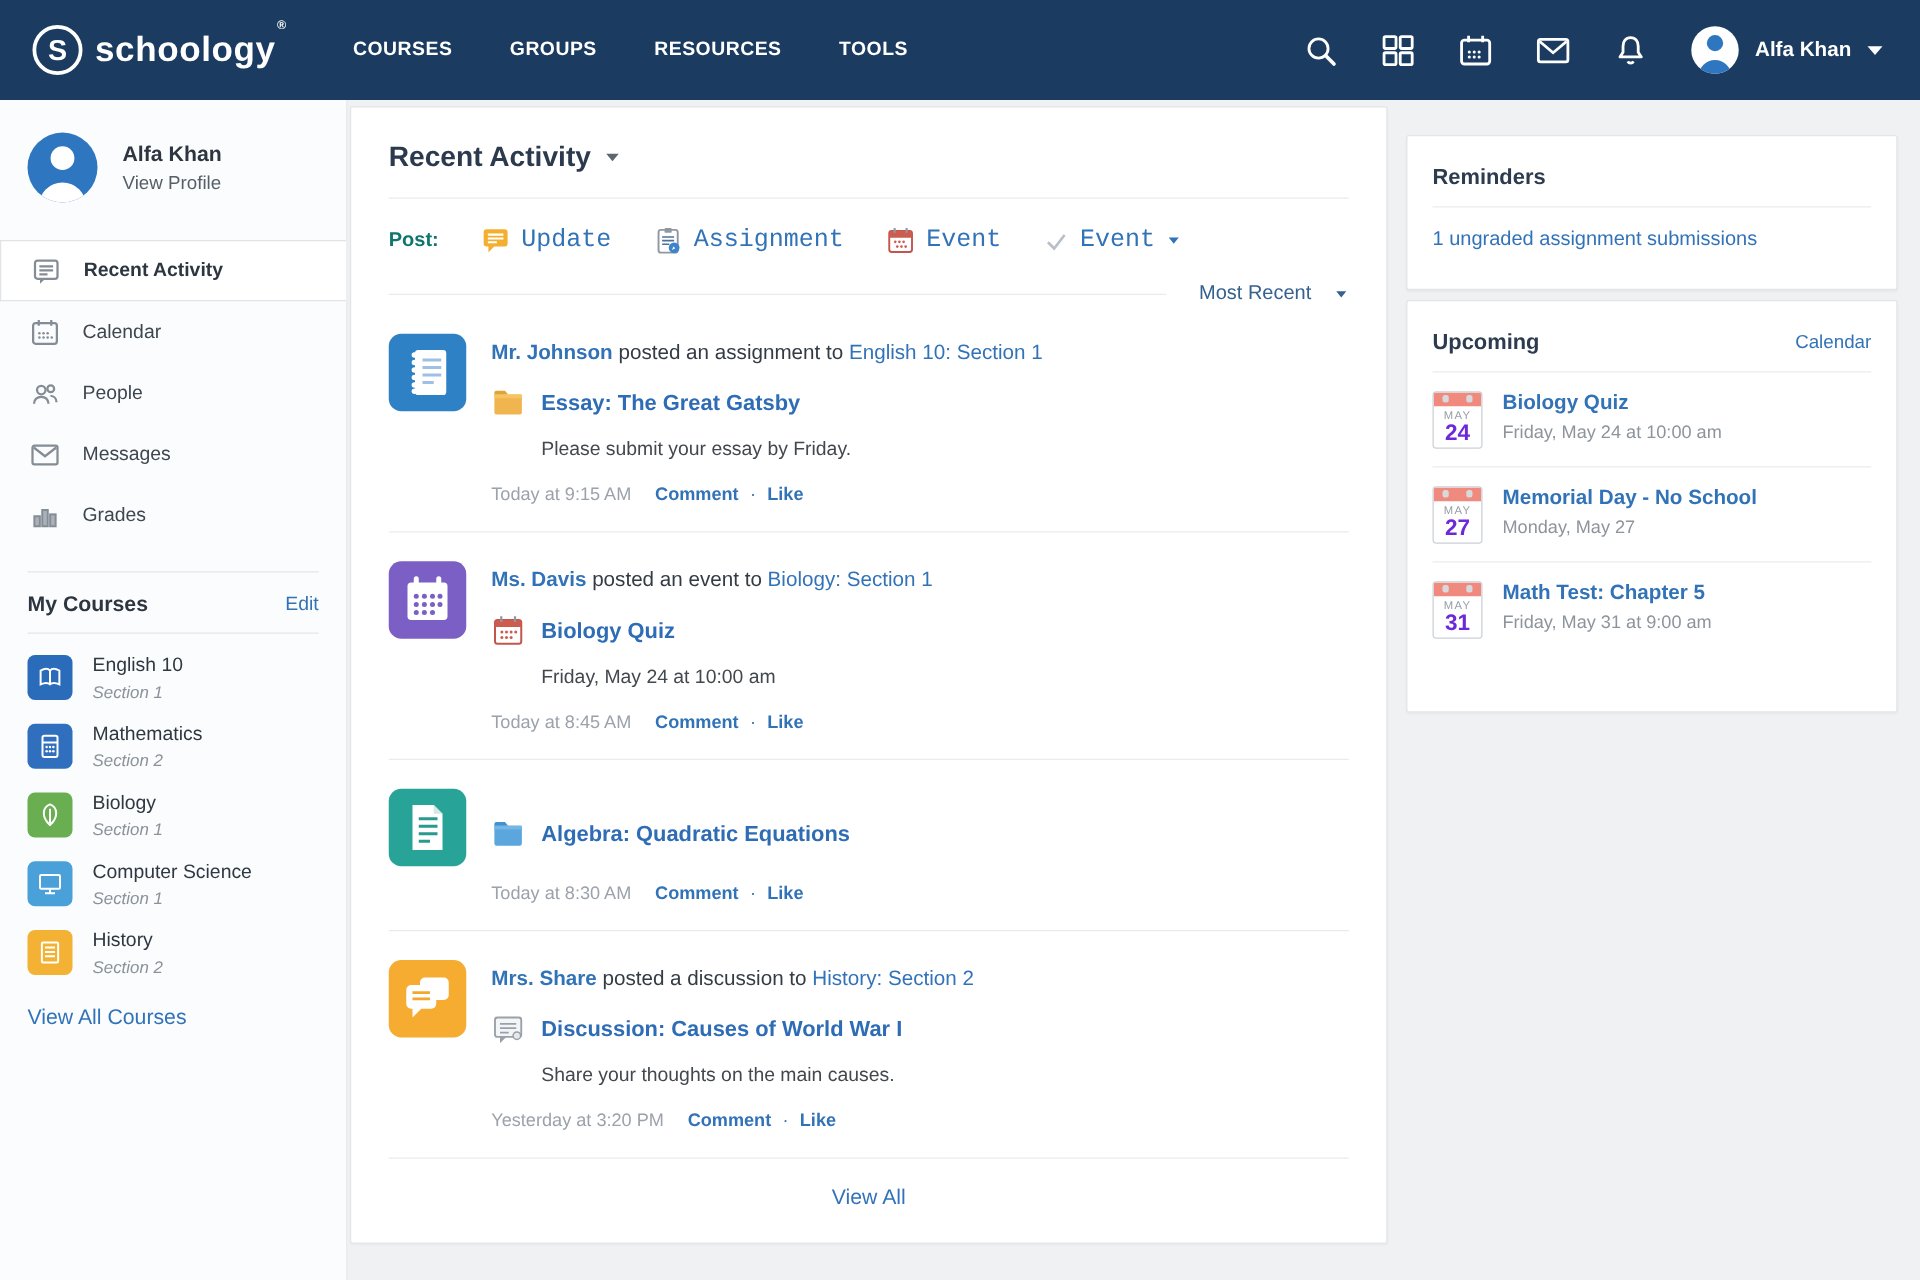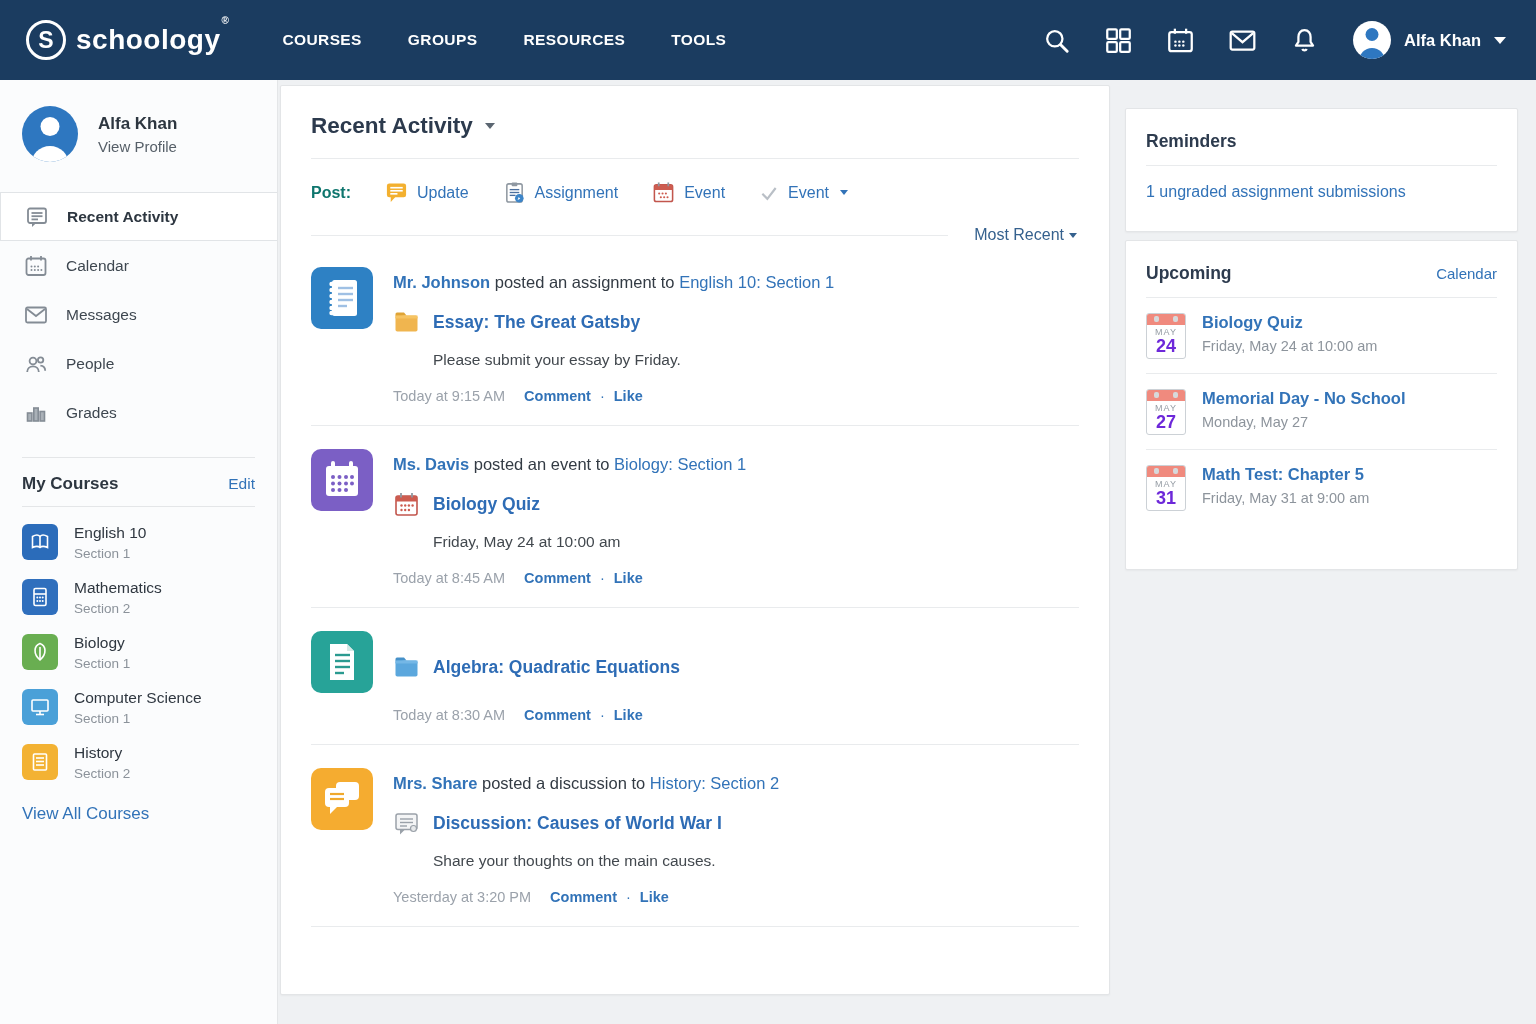--- a/index.html
+++ b/index.html
@@ -39,38 +39,38 @@
   .side-divider { border-top:1px solid #e4e6e8; margin:20px 22px 0 22px; }
   .courses-head { display:flex; align-items:center; justify-content:space-between; padding:16px 22px 12px 22px; }
   .courses-title { font-size:17px; font-weight:bold; color:#2d3640; }
   .courses-edit { font-size:15.5px; color:#3273b8; cursor:pointer; }
   .courses-head-divider { border-top:1px solid #e4e6e8; margin:0 22px; }
   .course-list { padding-top:8px; }
   .course-row { display:flex; align-items:flex-start; gap:16px; padding:9px 22px; cursor:pointer; }
   .course-tile { width:36px; height:36px; border-radius:6px; flex:none; display:flex; align-items:center; justify-content:center; }
   .course-tile svg { width:24px; height:24px; display:block; }
   .course-name { font-size:15.5px; color:#2f3740; }
-  .course-section { font-size:13.5px; color:#8b929a; margin-top:4px; }
+  .course-section { font-size:13.5px; color:#8b929a; margin-top:4px;font-style:italic; }
   .view-all-courses { display:inline-block; margin:14px 0 0 22px; font-size:17px; color:#3273b8; cursor:pointer; }
 
   
   .feed-card { position:absolute; left:280px; top:85px; width:830px; height:910px; background:#fff; border:1px solid #e3e5e7; border-radius:2px; box-shadow:0 1px 2px rgba(0,0,0,0.04); padding:0 30px; }
   .feed-header { display:flex; align-items:center; gap:12px; padding-top:27px; }
   .feed-title { font-size:22.5px; font-weight:bold; color:#2c3a4d; }
   .title-caret { color:#5b6671; }
   .feed-header-divider { border-top:1px solid #e9ebed; margin-top:19px; }
   .post-row { display:flex; align-items:center; height:67px; gap:34px; }
   .post-label { font-size:16px; font-weight:bold; color:#0f766e; }
   .post-action { display:flex; align-items:center; gap:9px; cursor:pointer; }
-  .post-action-label { font-size:16px; color:#3273b8; }
+  .post-action-label { font-size:20px; color:#3273b8;font-family:Liberation Mono, monospace; }
   .post-action svg { display:block; }
   .more-caret { color:#3273b8; border-left-width:4.5px; border-right-width:4.5px; border-top-width:5.5px; margin-left:2px; }
   .sort-row { display:flex; align-items:center; }
   .sort-line { flex:1; border-top:1px solid #e9ebed; }
-  .sort-label-wrap { display:flex; align-items:center; gap:5px; margin-left:26px; cursor:pointer; padding-right:2px; }
+  .sort-label-wrap { display:flex; align-items:center; gap:20px; margin-left:26px; cursor:pointer; padding-right:2px; }
   .sort-label { font-size:16px; color:#35618e; }
   .sort-caret { color:#35618e; border-left-width:4.5px; border-right-width:4.5px; border-top-width:5.5px; }
 
   .feed-item { display:flex; gap:20px; padding:23px 0 21px 0; border-bottom:1px solid #e9ebed; }
   .feed-tile { width:62px; height:62px; border-radius:10px; flex:none; display:flex; align-items:center; justify-content:center; }
   .feed-tile svg { width:62px; height:62px; display:block; }
   .feed-body { flex:1; padding-top:6px; }
   .feed-line { font-size:16.5px; color:#333b44; }
   .feed-author { color:#3273b8; font-weight:bold; }
   .feed-course { color:#3273b8; }
@@ -210,36 +210,36 @@
             <circle cx="10.8" cy="16" r="1"></circle>
             <circle cx="14.1" cy="16" r="1"></circle>
             <circle cx="17.4" cy="16" r="1"></circle>
           </g>
         </svg>
       <span>Calendar</span>
     </div>
     <div class="side-item">
       <svg class="side-icon" viewBox="0 0 24 24">
           <g fill="none" stroke="currentColor" stroke-width="1.8">
-            <rect x="2" y="4.5" width="20" height="15" rx="1.5"></rect>
-            <polyline points="3,6 12,13 21,6"></polyline>
-          </g>
-        </svg>
-      <span>Messages</span>
-    </div>
-    <div class="side-item">
-      <svg class="side-icon" viewBox="0 0 24 24">
-          <g fill="none" stroke="currentColor" stroke-width="1.8">
             <circle cx="9" cy="9" r="3.4"></circle>
             <path d="M3.2 20 c0-3.4 2.6-5.6 5.8-5.6 s5.8 2.2 5.8 5.6"></path>
             <circle cx="16.6" cy="8" r="2.7"></circle>
             <path d="M16.4 13.6 c2.8 0.2 4.8 2.2 4.8 5.2"></path>
           </g>
         </svg>
       <span>People</span>
+    </div>
+    <div class="side-item">
+      <svg class="side-icon" viewBox="0 0 24 24">
+          <g fill="none" stroke="currentColor" stroke-width="1.8">
+            <rect x="2" y="4.5" width="20" height="15" rx="1.5"></rect>
+            <polyline points="3,6 12,13 21,6"></polyline>
+          </g>
+        </svg>
+      <span>Messages</span>
     </div>
     <div class="side-item">
       <svg class="side-icon" viewBox="0 0 24 24">
           <g fill="#aab1b8" stroke="currentColor" stroke-width="1.6">
             <rect x="3.5" y="12" width="4.4" height="8"></rect>
             <rect x="9.8" y="7" width="4.4" height="13"></rect>
             <rect x="16.1" y="10.5" width="4.4" height="9.5"></rect>
           </g>
         </svg>
       <span>Grades</span>
@@ -570,20 +570,21 @@
       <div class="item-text">Share your thoughts on the main causes.</div>
       <div class="meta-row">
         <span class="meta-time">Yesterday at 3:20 PM</span>
         <span class="meta-link">Comment</span>
         <span class="meta-dot">·</span>
         <span class="meta-link">Like</span>
       </div>
     </div>
   </div>
 
+  <div class="feed-view-all">View All</div>
 </div>
 
 <div class="rcard reminders-card">
   <div class="rcard-titlerow">
     <span class="rcard-title">Reminders</span>
   </div>
   <div class="rcard-divider"></div>
   <span class="reminder-link">1 ungraded assignment submissions</span>
 </div>
 

